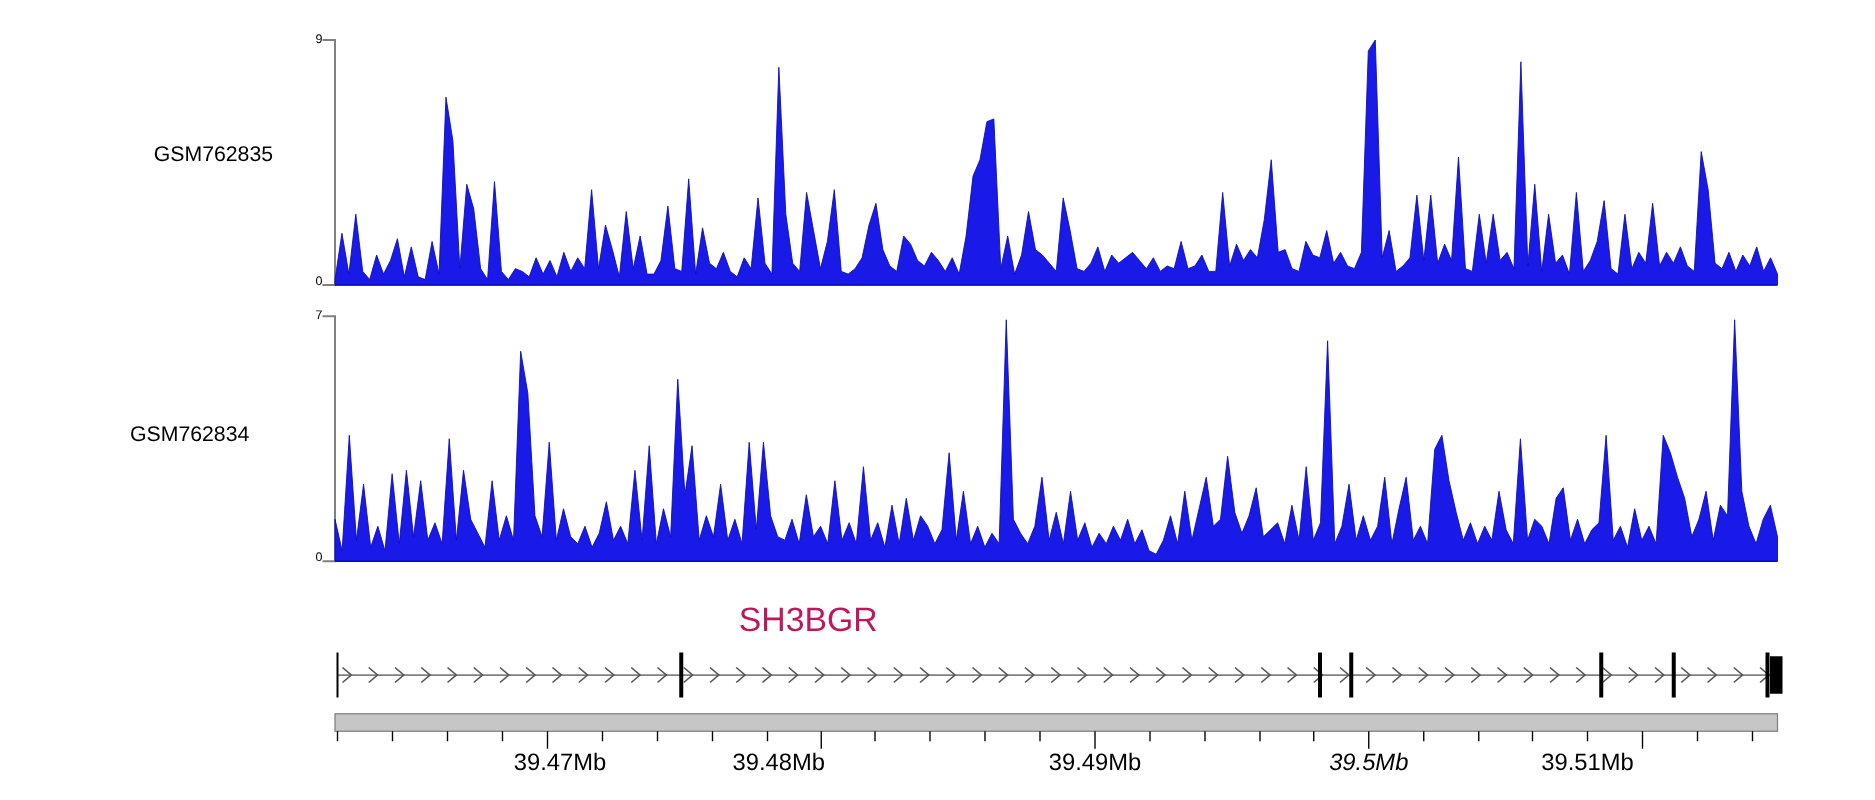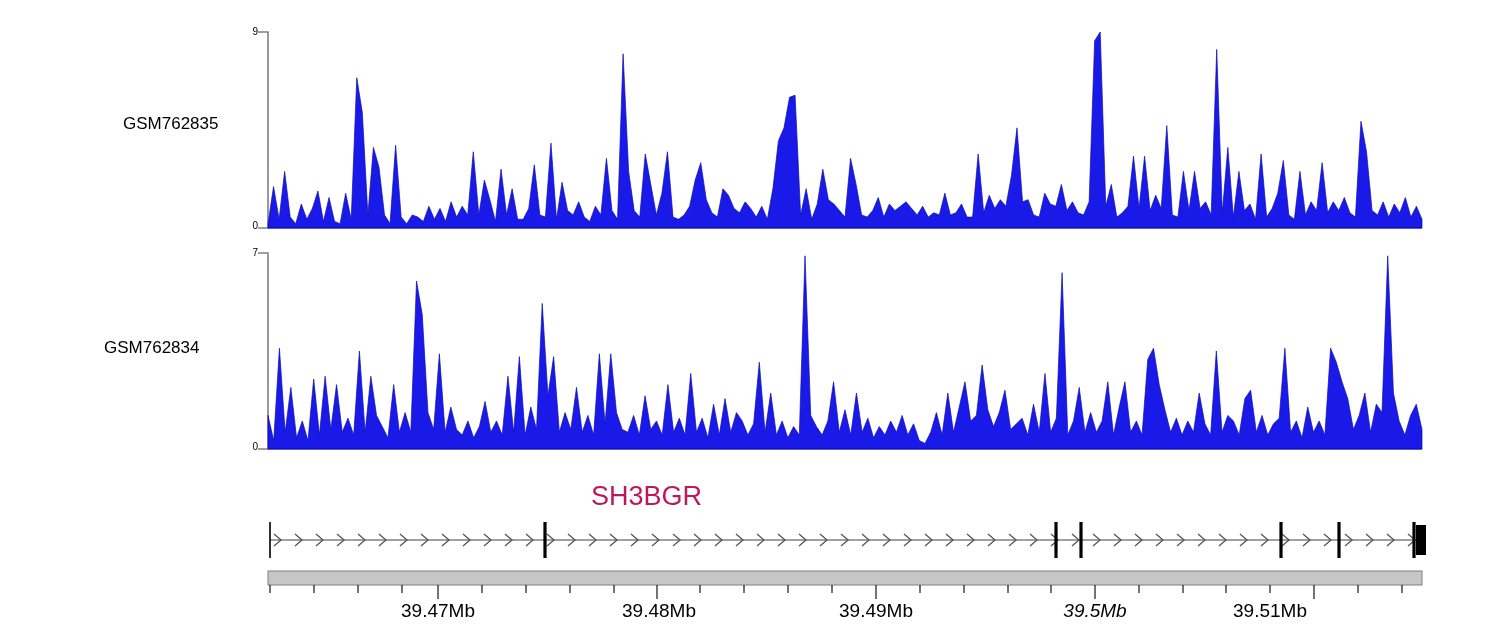--- a/index.html
+++ b/index.html
@@ -192,20 +192,20 @@
         <line x1="1183" y1="585" x2="1183" y2="593" stroke="#000000" stroke-width="1.1"></line>
         <line x1="1226" y1="585" x2="1226" y2="593" stroke="#000000" stroke-width="1.1"></line>
         <line x1="1270" y1="585" x2="1270" y2="593" stroke="#000000" stroke-width="1.1"></line>
         <line x1="1314" y1="585" x2="1314" y2="599" stroke="#000000" stroke-width="1.1"></line>
         <line x1="1358" y1="585" x2="1358" y2="593" stroke="#000000" stroke-width="1.1"></line>
         <line x1="1402" y1="585" x2="1402" y2="593" stroke="#000000" stroke-width="1.1"></line>
       </g>
   </svg>
 
   <div id="tick-labels">
-      <div class="tick-label" style="left: 438px;">39.47Mb</div>
-      <div class="tick-label" style="left: 659px;">39.48Mb</div>
+      <div class="tick-label" style="left: 448px;">39.47Mb</div>
+      <div class="tick-label" style="left: 623px;">39.48Mb</div>
       <div class="tick-label" style="left: 876px;">39.49Mb</div>
       <div class="tick-label" style="left: 1095px; font-style: italic;">39.5Mb</div>
       <div class="tick-label" style="left: 1270px;">39.51Mb</div>
     </div>
 
 </div>
 
 </body></html>

